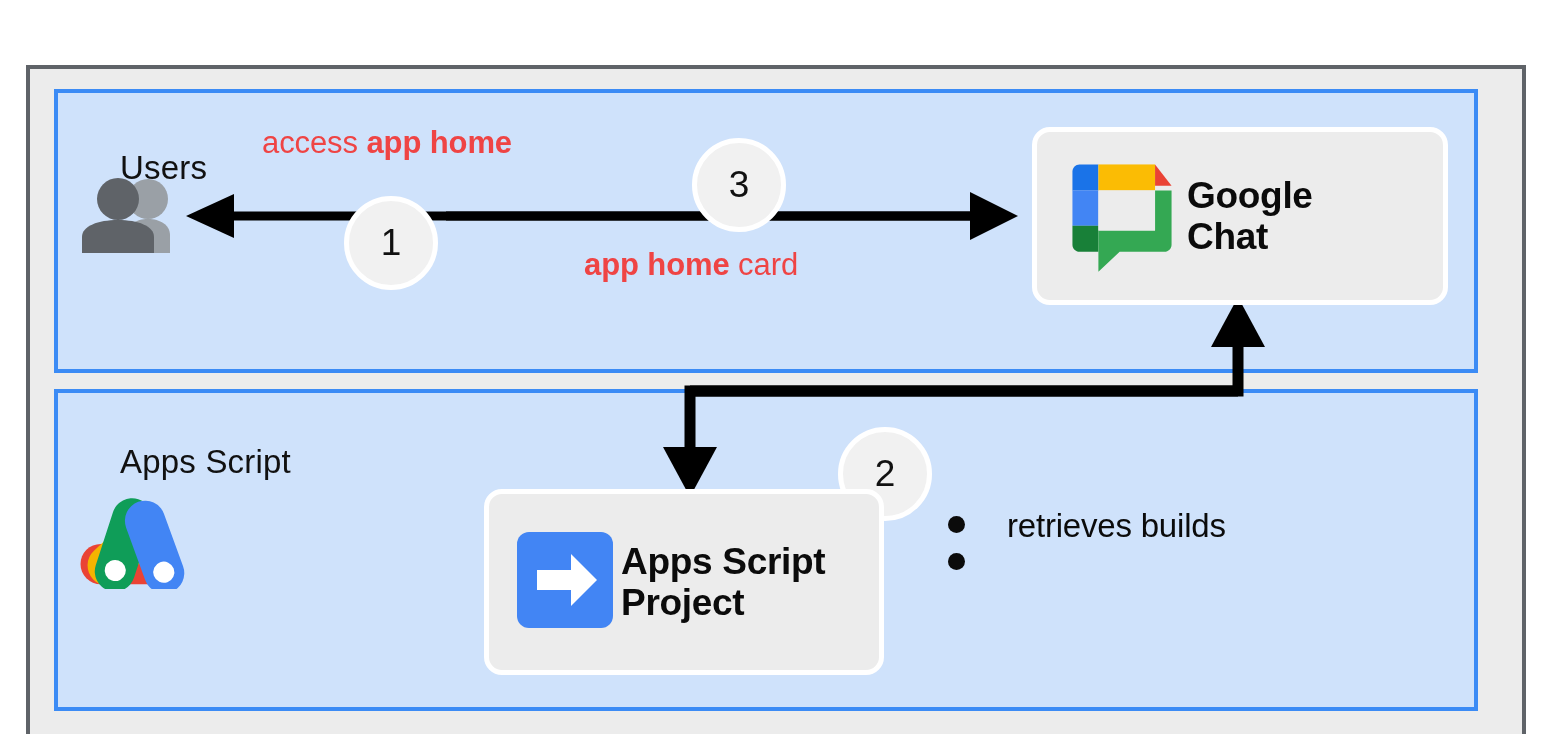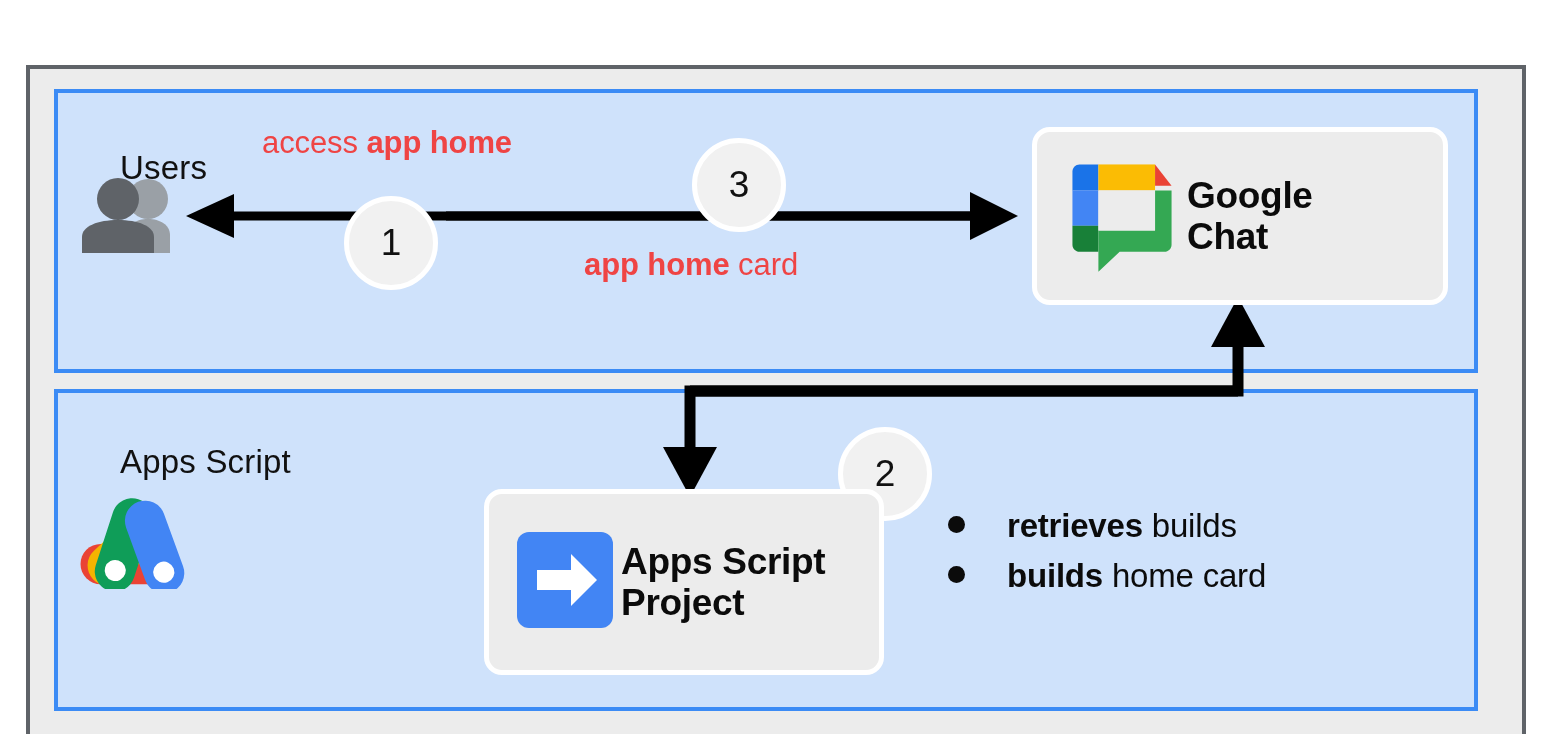--- a/index.html
+++ b/index.html
@@ -180,21 +180,21 @@
     background: #0B0B0B;
     flex: 0 0 auto;
     transform: translateY(-4px);
   }
   .bullet-text {
     font-size: 33px;
     color: #0B0B0B;
     white-space: nowrap;
     letter-spacing: -0.2px;
   }
-  .bullet-text b { font-weight: 700; }
+  .bullet-text b { font-weight: 400; }
 </style>
 </head>
 <body>
 
 <div id="stage">
 
   <div class="outer-frame">
 
     <div class="panel panel-users">
       <div class="panel-label">Users</div>
@@ -308,17 +308,16 @@
 Project</div>
   </div>
 
   <div class="bullet-list">
     <div class="bullet-row">
       <span class="bullet-dot"></span>
       <span class="bullet-text"><b>retrieves</b><span> builds</span></span>
     </div>
     <div class="bullet-row">
       <span class="bullet-dot"></span>
-      <span class="bullet-text"><b>builds</b><span> home card</span></span>
     </div>
   </div>
 
 </div>
 
 </body></html>

